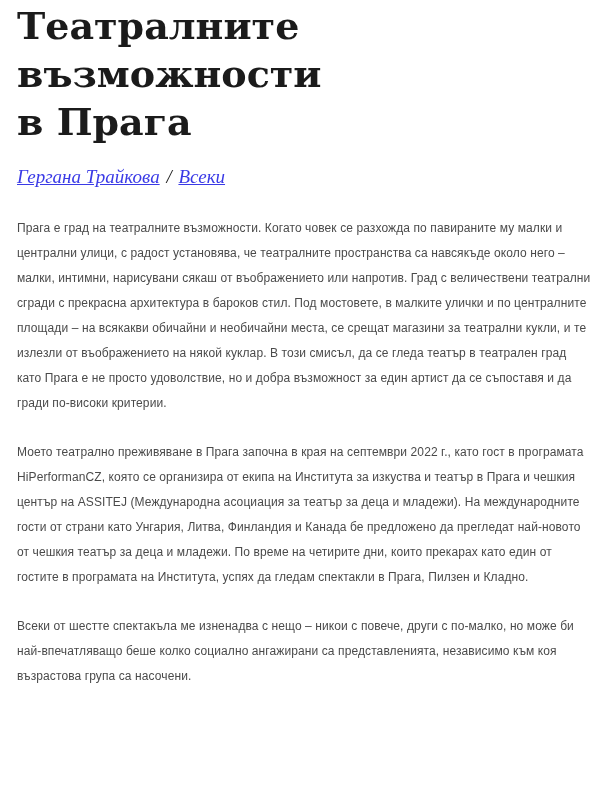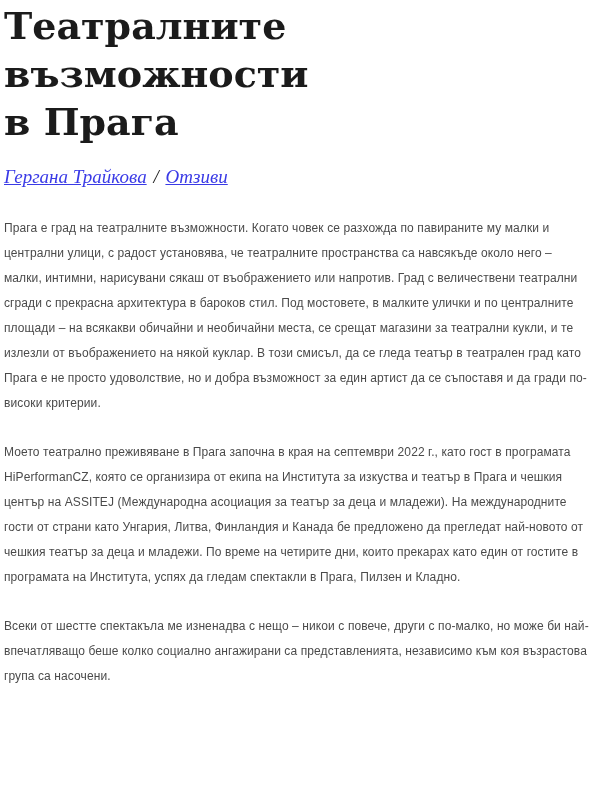--- a/index.html
+++ b/index.html
@@ -2,21 +2,21 @@
 <html lang="bg"><head>
 <meta charset="utf-8">
 <style>
   html, body { margin: 0; padding: 0; background: #ffffff; }
   .viewport {
     width: 600px;
     height: 800px;
     overflow: hidden;
     background: #ffffff;
     box-sizing: border-box;
-    padding: 2px 7px 0 4px;
+    padding: 2px 7px 0 17px;
   }
   h1.title {
     font-family: "DejaVu Serif", serif;
     font-weight: bold;
     font-size: 38px;
     line-height: 48px;
     color: #1b1b1b;
     margin: 0 0 20px 0;
   }
   .byline {
@@ -46,21 +46,21 @@
   }
 </style>
 </head>
 <body>
 
 <div class="viewport">
 
   <h1 class="title"><span>Театралните възможности</span><br><span>в Прага</span></h1>
 
   <div class="byline">
-    <a href="#">Гергана Трайкова</a><span class="sep"> <span>/</span> </span><a href="#">Отзиви</a>
+    <a href="#">Гергана Трайкова</a><span class="sep"> <span>/</span> </span><a href="#">Всеки</a>
   </div>
 
   <div class="article">
     <p>Прага е град на театралните възможности. Когато човек се разхожда по павираните му малки и централни улици, с радост установява, че театралните пространства са навсякъде около него – малки, интимни, нарисувани сякаш от въображението или напротив. Град с величествени театрални сгради с прекрасна архитектура в бароков стил. Под мостовете, в малките улички и по централните площади – на всякакви обичайни и необичайни места, се срещат магазини за театрални кукли, и те излезли от въображението на някой куклар. В този смисъл, да се гледа театър в театрален град като Прага е не просто удоволствие, но и добра възможност за един артист да се съпоставя и да гради по-високи критерии.</p>
     <p>Моето театрално преживяване в Прага започна в края на септември 2022 г., като гост в програмата HiPerformanCZ, която се организира от екипа на Института за изкуства и театър в Прага и чешкия център на ASSITEJ (Международна асоциация за театър за деца и младежи). На международните гости от страни като Унгария, Литва, Финландия и Канада бе предложено да прегледат най-новото от чешкия театър за деца и младежи. По време на четирите дни, които прекарах като един от гостите в програмата на Института, успях да гледам спектакли в Прага, Пилзен и Кладно.</p>
     <p>Всеки от шестте спектакъла ме изненадва с нещо – никои с повече, други с по-малко, но може би най-впечатляващо беше колко социално ангажирани са представленията, независимо към коя възрастова група са насочени.</p>
 
   </div>
 
 </div>

